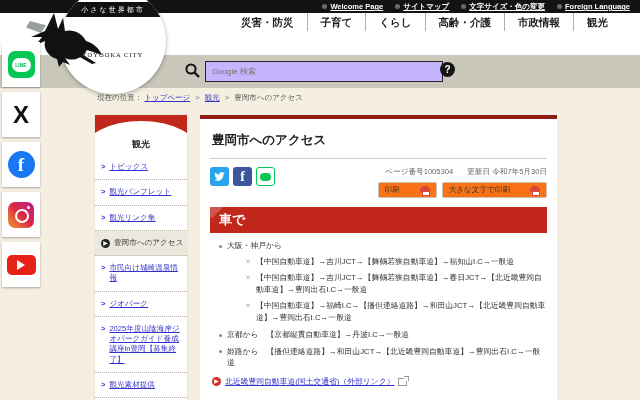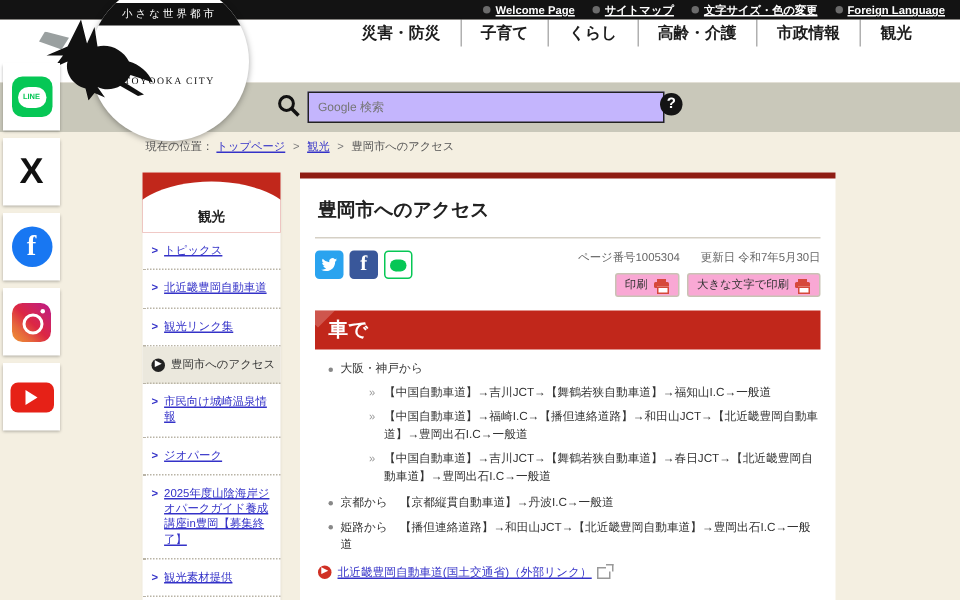--- a/index.html
+++ b/index.html
@@ -92,21 +92,21 @@
   .share-icons{display:flex;gap:4px;}
   .sh{width:19px;height:19px;border-radius:3px;display:flex;align-items:center;justify-content:center;cursor:pointer;}
   .sh-tw{background:#2aa3ef;}
   .sh-fb{background:#39579a;color:#fff;font-family:"Liberation Serif",serif;font-weight:bold;font-size:14px;}
   .sh-line{background:#fff;border:1.5px solid #06c755;box-sizing:border-box;}
   .sh-line .mini-bub{width:11px;height:8px;border-radius:4px;background:#06c755;position:relative;}
   .sh-line .mini-bub::after{content:"";position:absolute;left:2px;bottom:-2px;border:2px solid transparent;border-top-color:#06c755;}
   .meta-col{display:flex;flex-direction:column;align-items:flex-end;gap:5px;}
   .meta-row{display:flex;gap:14px;font-size:7.6px;color:#666;}
   .btn-row{display:flex;gap:5px;}
-  .btn{display:inline-flex;align-items:center;gap:4px;border:1px solid #c9c2b4;background:#f9a8d4;
+  .btn{display:inline-flex;align-items:center;gap:20px;border:1px solid #c9c2b4;background:#f97316;
        font-size:7.6px;color:#333;padding:2px 6px;border-radius:2px;cursor:pointer;}
   .print-ic{position:relative;width:10px;height:8px;display:inline-block;}
   .print-ic .p-top{position:absolute;left:2px;top:0;width:6px;height:2px;background:#d6483b;}
   .print-ic .p-body{position:absolute;left:0;top:2px;width:10px;height:4px;background:#d6483b;border-radius:1px;}
   .print-ic .p-paper{position:absolute;left:2px;top:5px;width:6px;height:3px;background:#fff;border:0.5px solid #d6483b;}
 
   .section-bar{background:#c1271b;color:#fff;font-weight:bold;font-size:13px;padding:4px 9px;
                margin:9px 0 7px;position:relative;overflow:hidden;}
   .section-bar::before{content:"";position:absolute;left:-6px;top:-8px;width:16px;height:16px;
                        background:rgba(255,255,255,.22);transform:rotate(45deg);}
@@ -215,21 +215,21 @@
 <div class="abs sidebar">
   <div class="side-head">
     <div class="side-title">観光</div>
   </div>
   <div class="side-item">
     <span class="chev">&gt;</span>
     <span class="lbl">トピックス</span>
   </div>
   <div class="side-item">
     <span class="chev">&gt;</span>
-    <span class="lbl">北近畿豊岡自動車道</span>
+    <span class="lbl">観光パンフレット</span>
   </div>
   <div class="side-item">
     <span class="chev">&gt;</span>
     <span class="lbl">観光リンク集</span>
   </div>
   <div class="side-item active">
     <span class="cur-ic">▶</span>
     <span class="lbl">豊岡市へのアクセス</span>
   </div>
   <div class="side-item">
@@ -294,22 +294,22 @@
             </span>
         </span>
       </div>
     </div>
   </div>
 
   <div class="section-bar">車で</div>
 
   <div class="bullet">大阪・神戸から</div>
   <div class="route">【中国自動車道】→吉川JCT→【舞鶴若狭自動車道】→福知山I.C→一般道</div>
+  <div class="route">【中国自動車道】→吉川JCT→【舞鶴若狭自動車道】→春日JCT→【北近畿豊岡自動車道】→豊岡出石I.C→一般道</div>
   <div class="route">【中国自動車道】→福崎I.C→【播但連絡道路】→和田山JCT→【北近畿豊岡自動車道】→豊岡出石I.C→一般道</div>
-  <div class="route">【中国自動車道】→吉川JCT→【舞鶴若狭自動車道】→春日JCT→【北近畿豊岡自動車道】→豊岡出石I.C→一般道</div>
 
   <div class="bullet">
     <span class="grp-label">京都から</span><span>【京都縦貫自動車道】→丹波I.C→一般道</span>
   </div>
   <div class="bullet">
     <span class="grp-label">姫路から</span><span>【播但連絡道路】→和田山JCT→【北近畿豊岡自動車道】→豊岡出石I.C→一般道</span>
   </div>
 
   <div class="ext-row">
     <span class="circ-arrow">▶</span>

